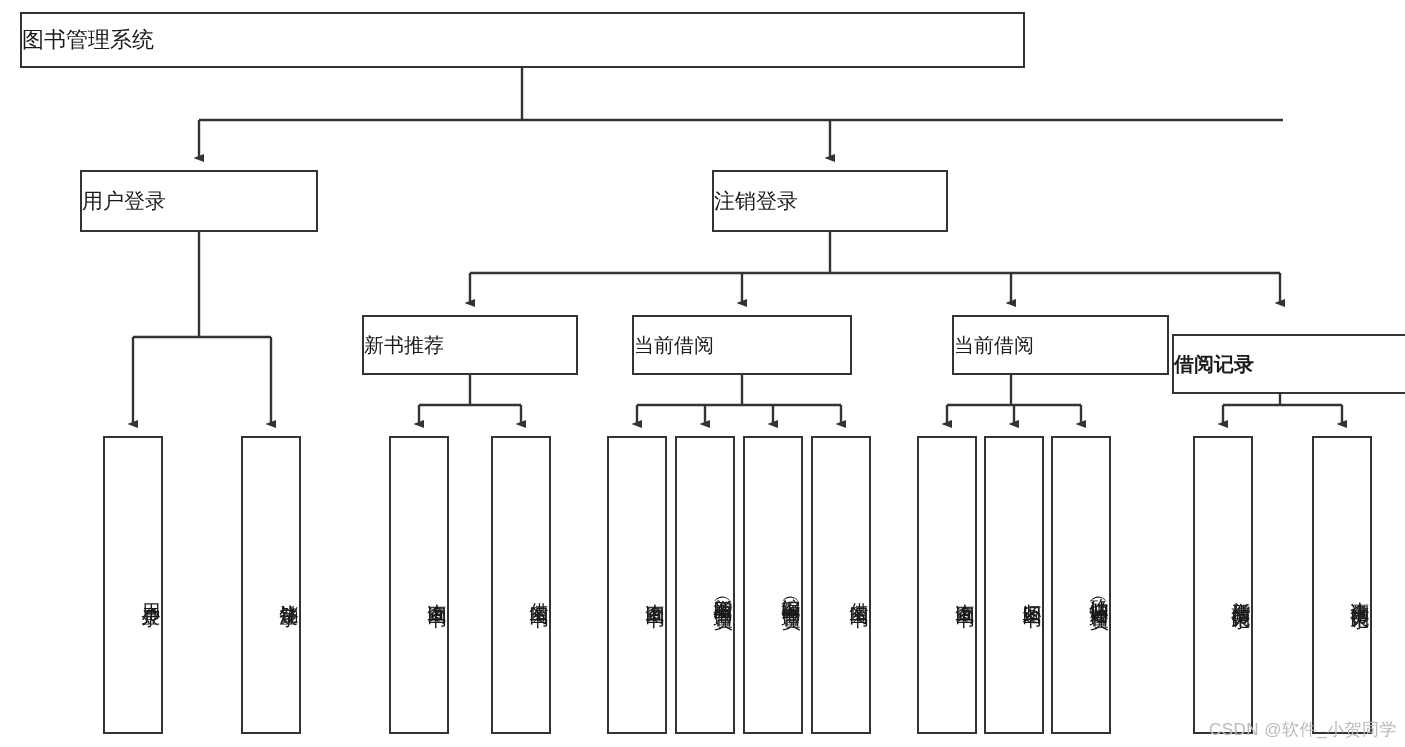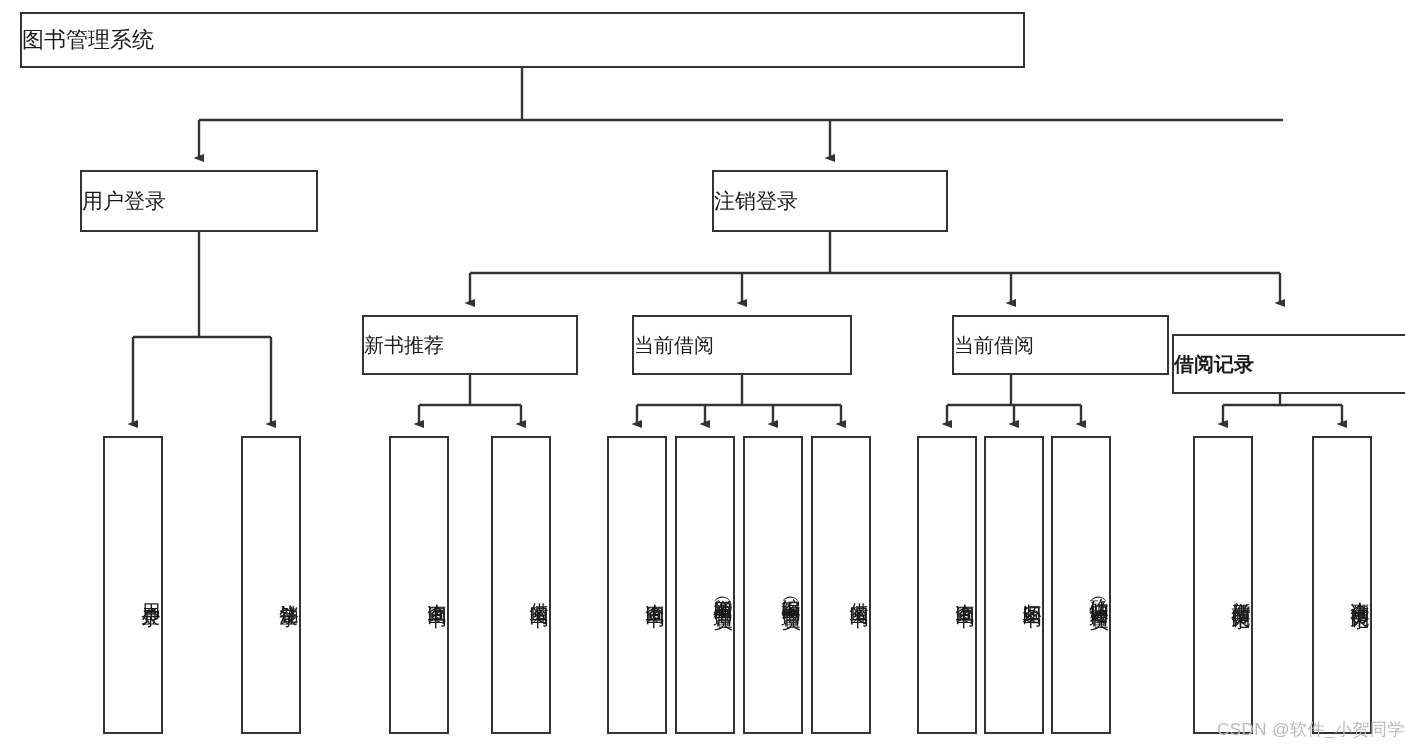--- a/index.html
+++ b/index.html
@@ -52,21 +52,21 @@
     justify-content: center;
     line-height: 1;
   }
   .leaf-text {
     writing-mode: vertical-rl;
     text-orientation: upright;
     white-space: nowrap;
   }
   #watermark {
     position: absolute;
-    right: 0;
+    right: 8px;
     bottom: 6px;
     font-size: 17px;
     color: #b9b9b9;
     letter-spacing: 0.5px;
     white-space: nowrap;
   }
 </style>
 </head>
 <body>
 

